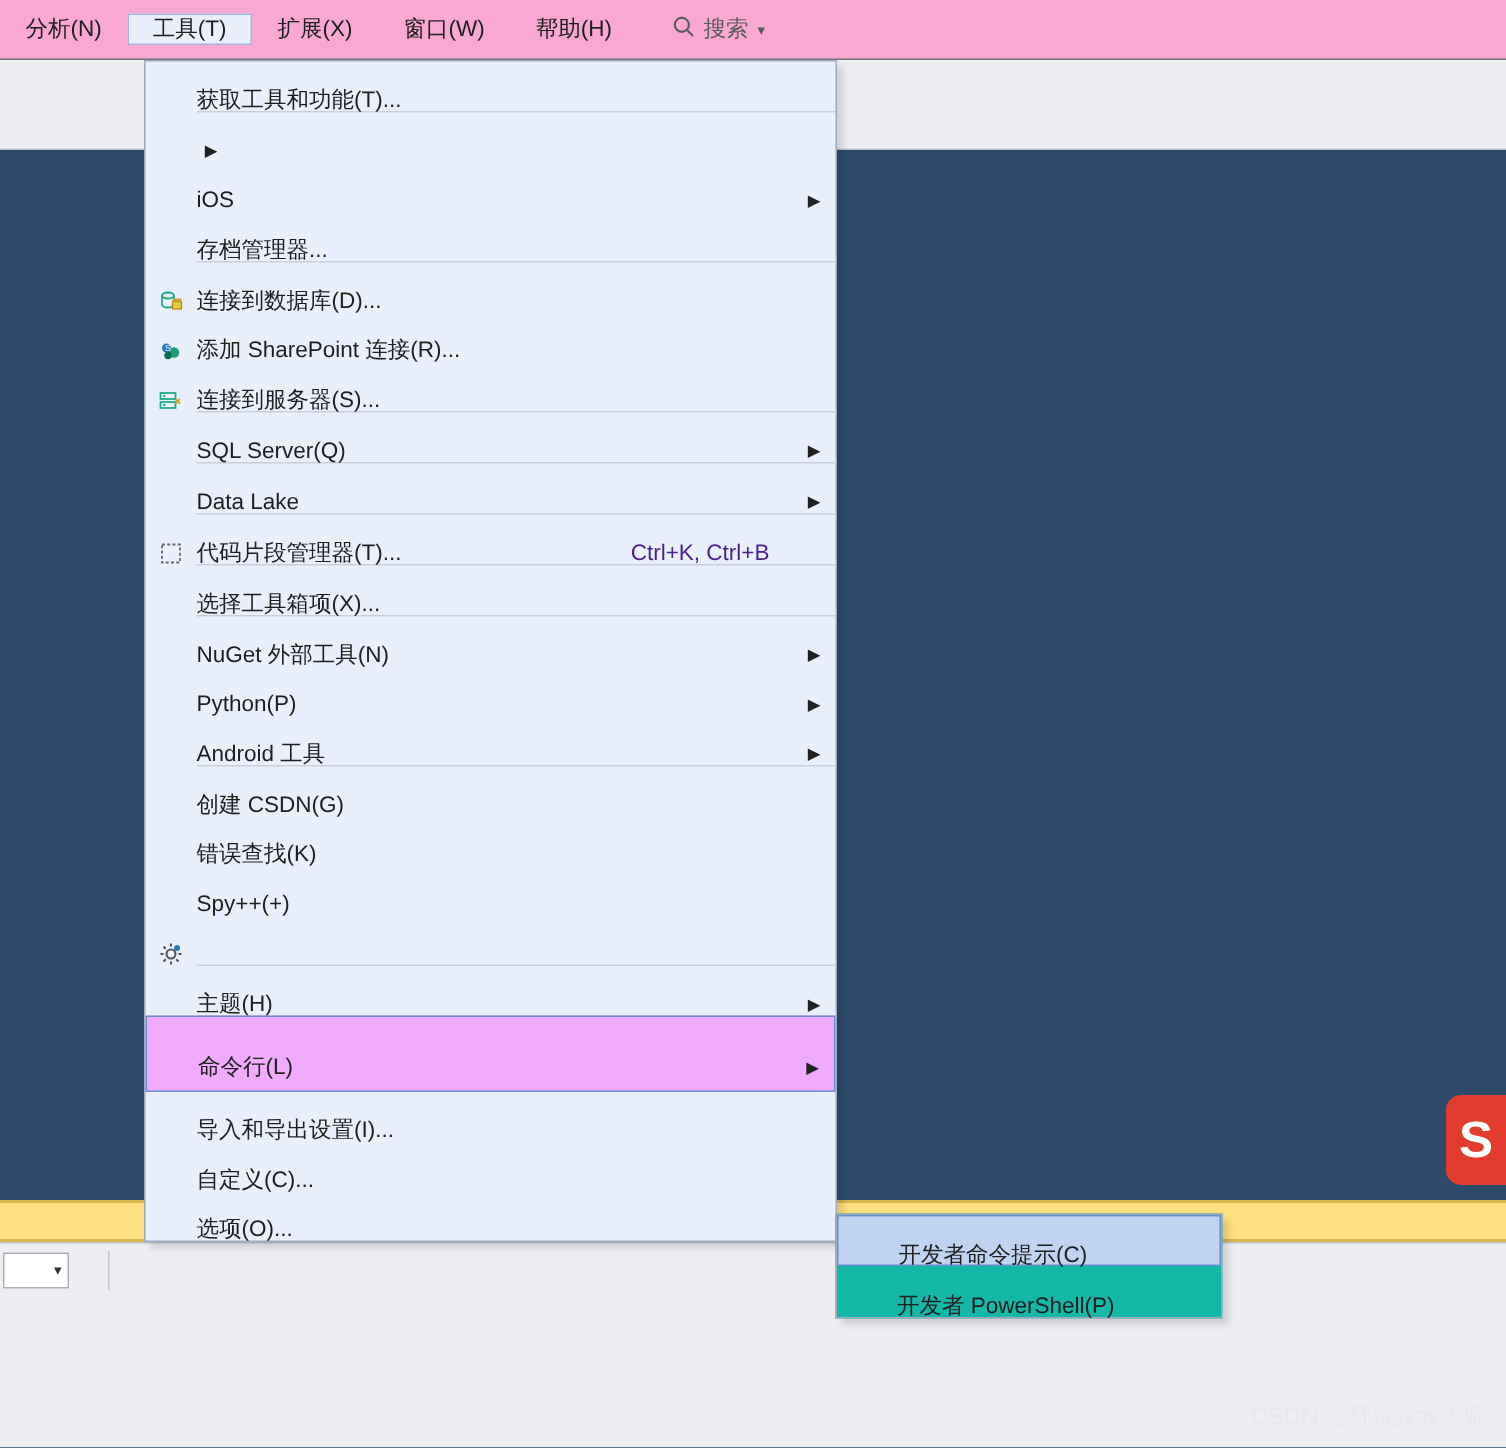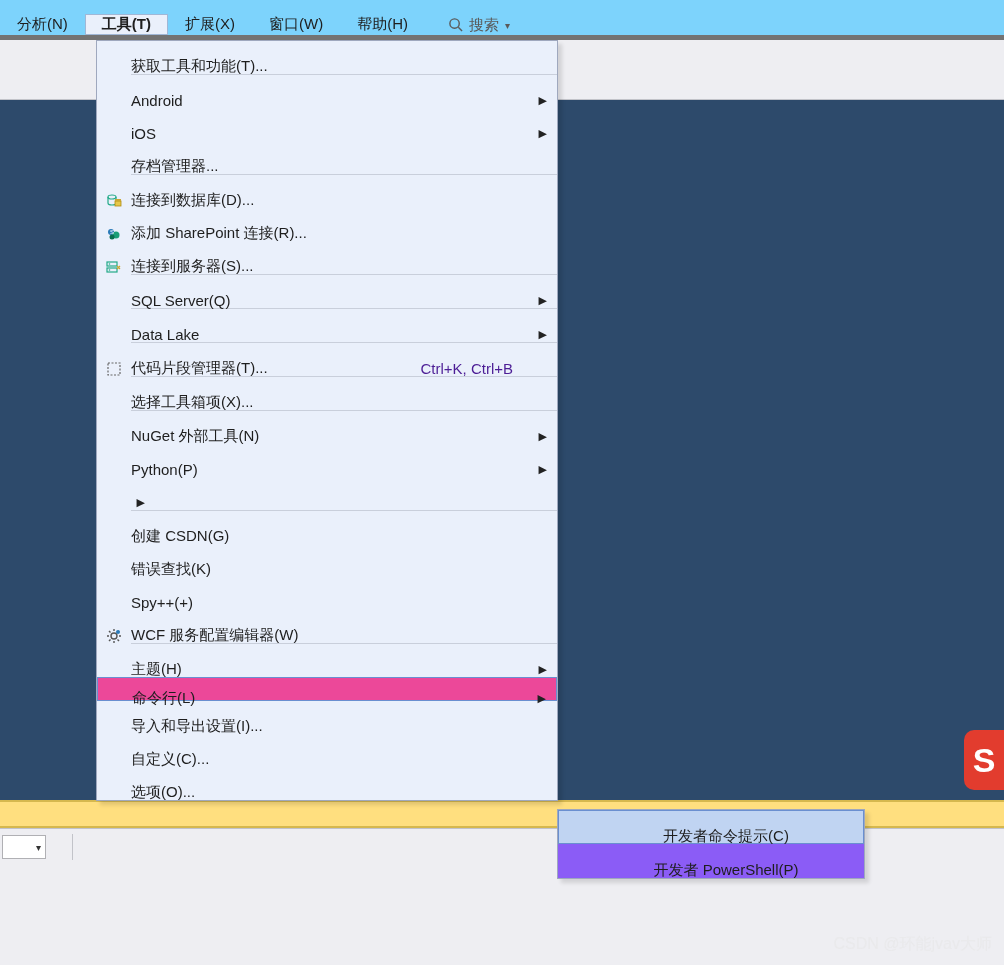--- a/index.html
+++ b/index.html
@@ -6,38 +6,37 @@
   body {
     font-family: "Microsoft YaHei", "Segoe UI", Tahoma, sans-serif;
     font-size: 15px;
     background: #2d4a6b;
     width: 1004px;
     height: 965px;
     overflow: hidden;
     position: relative;
   }
   .menubar {
-    background: #7dd3fc;
+    background: #f9a8d4;
     height: 40px;
     display: flex;
-    align-items: flex-end;
-    border-bottom: 5px solid #737373;
+    align-items: center;
+    border-bottom: 1px solid #737373;
   }
   .menubar-item {
     display: flex;
     align-items: center;
     padding: 0 16px;
     color: #1e1e1e;
     border: 1px solid transparent;
     cursor: default;
   }
   .menubar-item.active {
     background: #eaf0fb;
     border: 1px solid #a0b7d6;
-    font-weight: bold;
   }
   .menubar-divider {
     width: 1px;
     background: #c2c3c9;
     margin: 6px 6px;
   }
   .search-area {
     display: flex;
     align-items: center;
     padding: 0 10px;
@@ -120,34 +119,33 @@
   }
   .menu-row .label { flex: 1; }
   .menu-row .shortcut { color: #4c1d95; margin-right: 20px; }
   .menu-row .arrow { width: 14px; text-align: right; font-size: 11px; color: #222; }
   .menu-sep {
     height: 1px;
     background: #c9cfdb;
     margin-left: 34px;
   }
   .menu-row.highlight {
-    background: #ec4899;
+    background: #f0abfc;
     border: 1px solid #6a8fd0;
-    height: 24px;
+    height: 51px;
     margin: -1px 0;
   }
   .submenu {
     position: absolute;
     left: 557px;
     top: 809px;
-    width: 308px;
-    background: #8b5cf6;
+    width: 258px;
+    background: #14b8a6;
     border: 1px solid #9fa8be;
     box-shadow: 4px 4px 4px rgba(0,0,0,0.12);
-    text-align: center;
   }
   .submenu .menu-row { height: 34px; }
   .submenu .menu-row .icon-slot { width: 40px; }
   .submenu .menu-row.highlight {
     background: #c0d4f2;
     border: 1px solid #6a8fd0;
     margin: 0;
   }
   .watermark {
     position: absolute;
@@ -221,21 +219,20 @@
 
 <div class="dropdown" id="tools-dropdown">
     <div class="menu-row">
       <span class="icon-slot"></span>
       <span class="label">获取工具和功能(T)...</span>
       <span class="arrow"></span>
     </div>
     <div class="menu-sep"></div>
     <div class="menu-row">
       <span class="icon-slot"></span>
-      <span class="label">Android</span>
       <span class="arrow">▶</span>
     </div>
     <div class="menu-row">
       <span class="icon-slot"></span>
       <span class="label">iOS</span>
       <span class="arrow">▶</span>
     </div>
     <div class="menu-row">
       <span class="icon-slot"></span>
       <span class="label">存档管理器...</span>
@@ -314,20 +311,21 @@
       <span class="label">NuGet 外部工具(N)</span>
       <span class="arrow">▶</span>
     </div>
     <div class="menu-row">
       <span class="icon-slot"></span>
       <span class="label">Python(P)</span>
       <span class="arrow">▶</span>
     </div>
     <div class="menu-row">
       <span class="icon-slot"></span>
+      <span class="label">Android 工具</span>
       <span class="arrow">▶</span>
     </div>
     <div class="menu-sep"></div>
     <div class="menu-row">
       <span class="icon-slot"></span>
       <span class="label">创建 CSDN(G)</span>
       <span class="arrow"></span>
     </div>
     <div class="menu-row">
       <span class="icon-slot"></span>
@@ -349,21 +347,20 @@
             <line x1="1" y1="8" x2="3" y2="8"></line>
             <line x1="13" y1="8" x2="15" y2="8"></line>
             <line x1="3" y1="3" x2="4.5" y2="4.5"></line>
             <line x1="11.5" y1="11.5" x2="13" y2="13"></line>
             <line x1="3" y1="13" x2="4.5" y2="11.5"></line>
             <line x1="11.5" y1="4.5" x2="13" y2="3"></line>
           </g>
           <circle cx="12" cy="4" r="2" fill="#2a7ab8"></circle>
         </svg>
       </span>
-      <span class="label">WCF 服务配置编辑器(W)</span>
       <span class="arrow"></span>
     </div>
     <div class="menu-sep"></div>
     <div class="menu-row">
       <span class="icon-slot"></span>
       <span class="label">主题(H)</span>
       <span class="arrow">▶</span>
     </div>
     <div class="menu-sep"></div>
     <div class="menu-row highlight">

